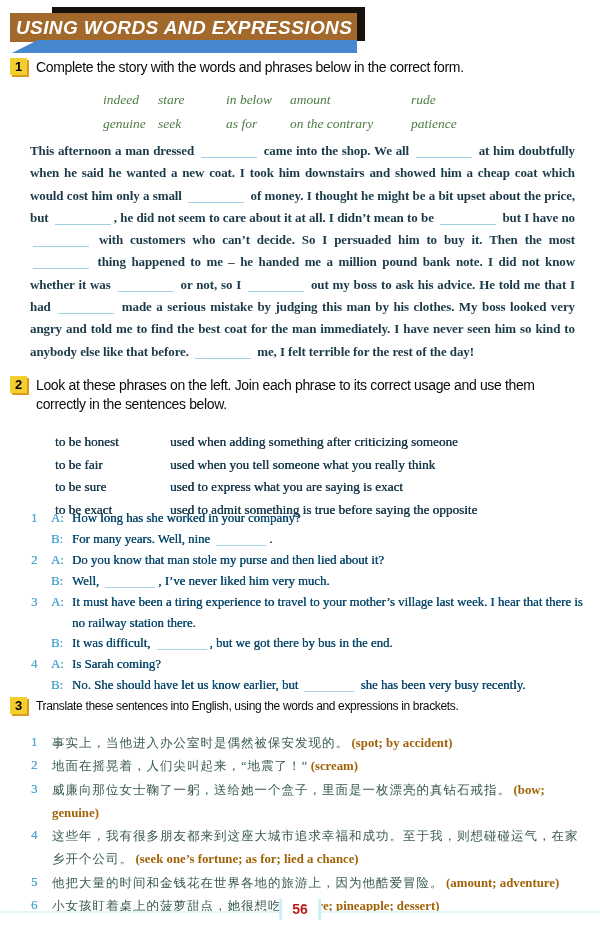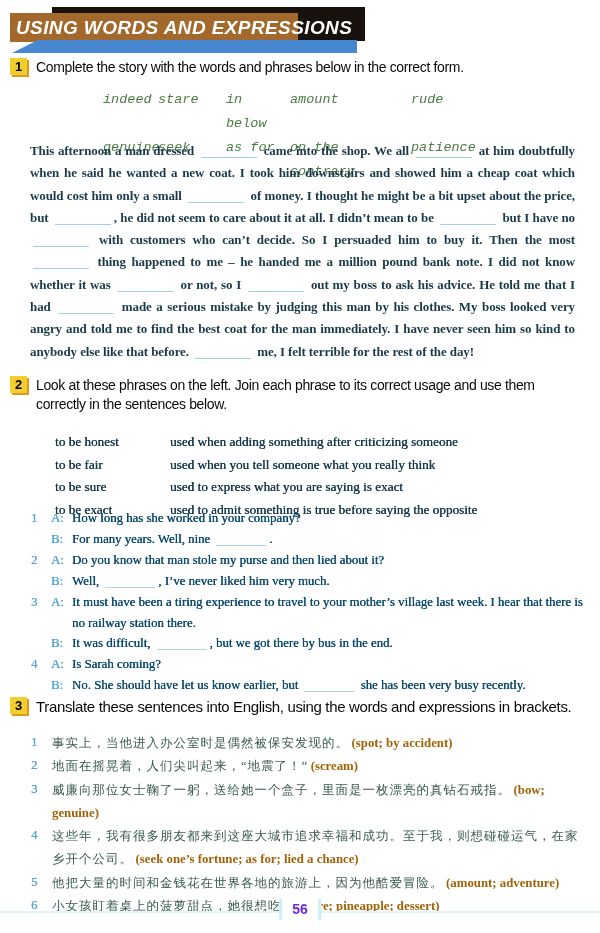--- a/index.html
+++ b/index.html
@@ -1,35 +1,35 @@
 <!DOCTYPE html>
 <html><head>
 <meta charset="utf-8">
 <style>
   html,body{margin:0;padding:0;background:#888;}
   .page{position:relative;width:600px;height:933px;background:#ffffff;margin:0 auto;overflow:hidden;
         font-family:"Liberation Serif",serif;}
   
   .hdr{position:absolute;left:0;top:7px;width:390px;height:46px;}
   .hdr-black{position:absolute;left:52px;top:0;width:313px;height:34px;background:#17120e;}
-  .hdr-brown{position:absolute;left:10px;top:6px;width:288px;height:29px;background:#a3682c;}
+  .hdr-brown{position:absolute;left:10px;top:6px;width:347px;height:29px;background:#a3682c;}
   .hdr-blue{position:absolute;left:12px;top:33px;width:345px;height:13px;background:#4787d0;
             clip-path:polygon(26px 0,100% 0,100% 100%,0 100%);}
   .hdr-title{position:absolute;left:6px;top:4px;white-space:nowrap;color:#fff;
              font:italic 800 19px/22px "Liberation Sans",sans-serif;letter-spacing:.4px;}
   
   .ex-head{position:absolute;left:10px;right:14px;display:flex;gap:9px;align-items:flex-start;}
   .badge{flex:0 0 auto;width:17px;height:17px;background:#f2cf2e;box-shadow:2px 2px 0 0 #dd9a1f;
          color:#000;font:700 13px/17px "Liberation Sans",sans-serif;text-align:center;}
   .ex-title{font:400 14px/19px "Liberation Sans",sans-serif;letter-spacing:-.35px;color:#0a0a0a;padding-top:0;}
-  .nowrap .ex-title{white-space:nowrap;font-size:15px;}
+  .nowrap .ex-title{white-space:nowrap;font-size:12px;}
   
   .word-bank{position:absolute;left:103px;top:88px;}
   .word-row{display:grid;grid-template-columns:55px 68px 64px 121px 76px auto;line-height:24px;}
-  .word-item{font-family:Liberation Mono, monospace;font-style:italic;font-size:13.5px;color:#4d7c44;}
+  .word-item{font-family:Liberation Serif, serif;font-style:italic;font-size:13.5px;color:#4d7c44;}
   
   .story{position:absolute;left:30px;top:140px;width:545px;font-size:13px;line-height:22.3px;
          color:#1b3a49;text-align:justify;letter-spacing:-.1px;font-weight:bold;}
   .blank{display:inline-block;width:56px;height:4px;border-bottom:1.4px solid #9fd0e6;
          vertical-align:-3px;margin:0 3px;}
   
   .matches{position:absolute;left:55px;top:431px;}
   .match-row{display:grid;grid-template-columns:115px 1fr;line-height:22.6px;}
   .match-phrase,.match-usage{font-size:13.2px;color:#16384a;text-shadow:.35px 0 0 currentColor;}
   .dialogues{position:absolute;left:31px;top:508px;width:566px;}
@@ -40,21 +40,21 @@
   
   .items{position:absolute;left:31px;top:731px;width:560px;}
   .item-row{display:grid;grid-template-columns:21px 1fr;line-height:22.3px;}
   .translation-number{color:#52a7d4;font-size:12.8px;text-shadow:.3px 0 0 currentColor;}
   .translation-chinese{font-size:12.5px;color:#3a5a50;letter-spacing:1px;}
   .translation-keywords{font-size:12.8px;color:#a16207;font-weight:700;letter-spacing:0;}
   
   .footer-line{position:absolute;left:0;right:0;top:911px;height:2px;background:#e4f5fa;}
   .pageno-box{position:absolute;left:50%;top:899px;transform:translateX(-50%);background:#fff;
               border-left:3px solid #cdeef6;border-right:3px solid #cdeef6;padding:2px 10px;
-              font:700 14px/17px "Liberation Sans",sans-serif;color:#6d28d9;}
+              font:700 14px/17px "Liberation Sans",sans-serif;color:#b91c1c;}
 </style>
 </head>
 <body>
 
 <div class="page">
 
   <div class="hdr">
     <div class="hdr-black"></div>
     <div class="hdr-brown">
       <div class="hdr-title">USING WORDS AND EXPRESSIONS</div>

